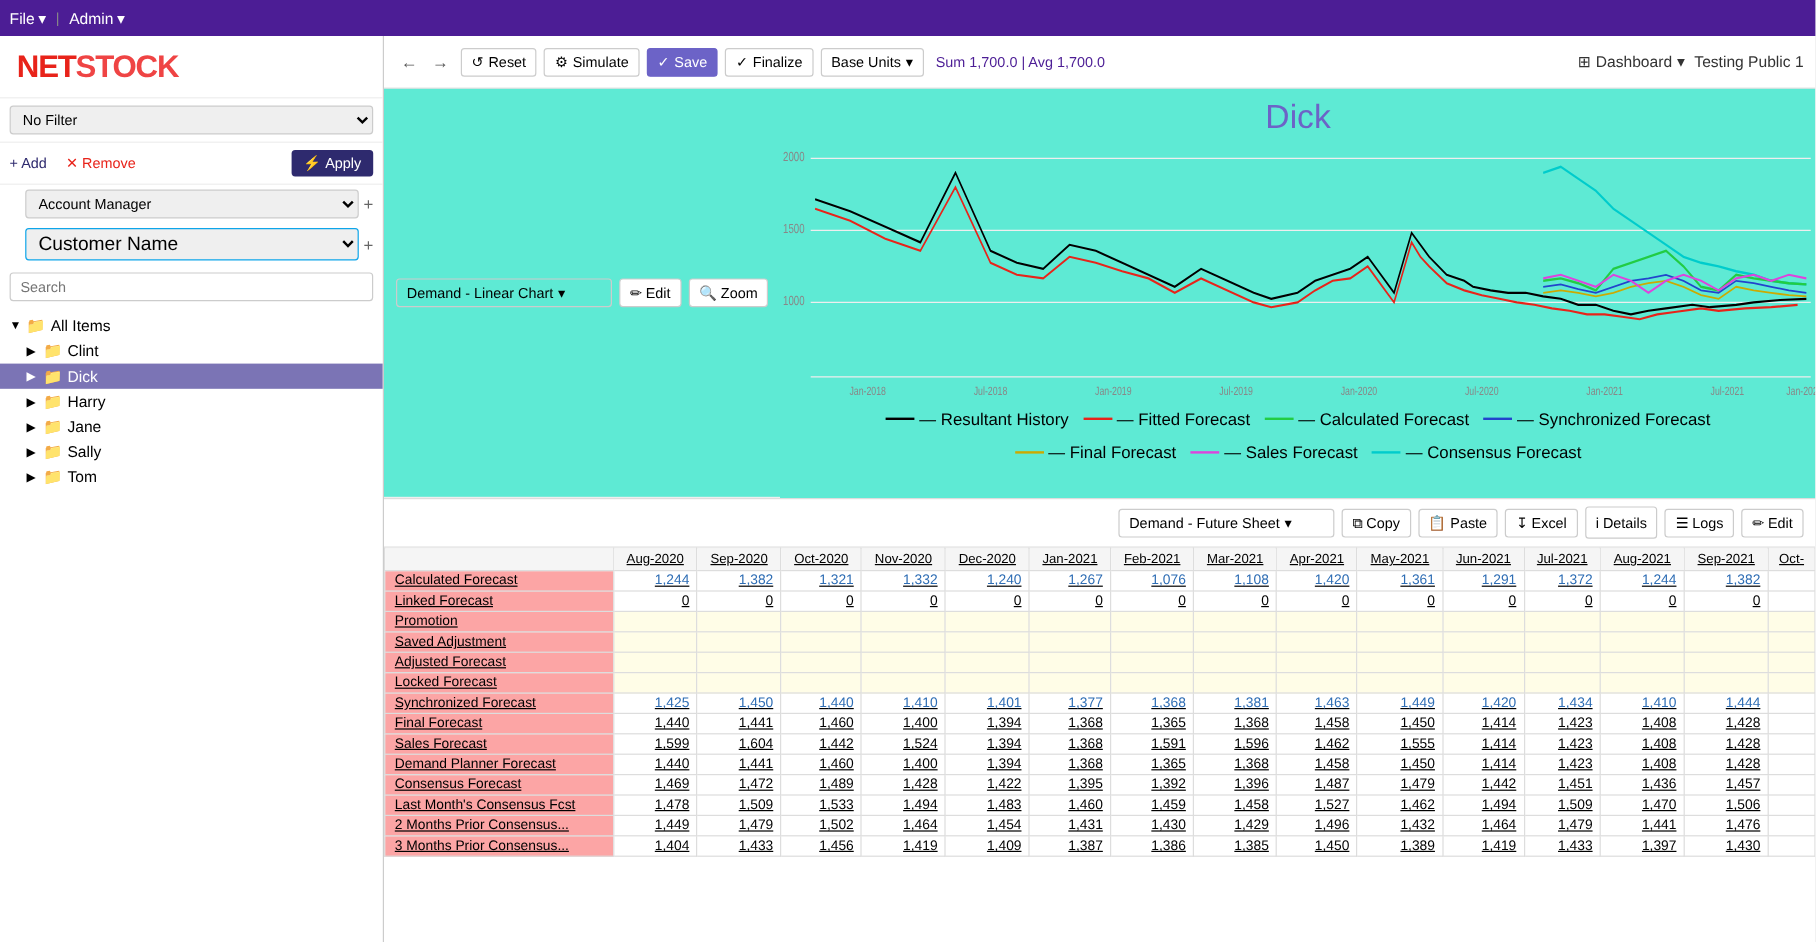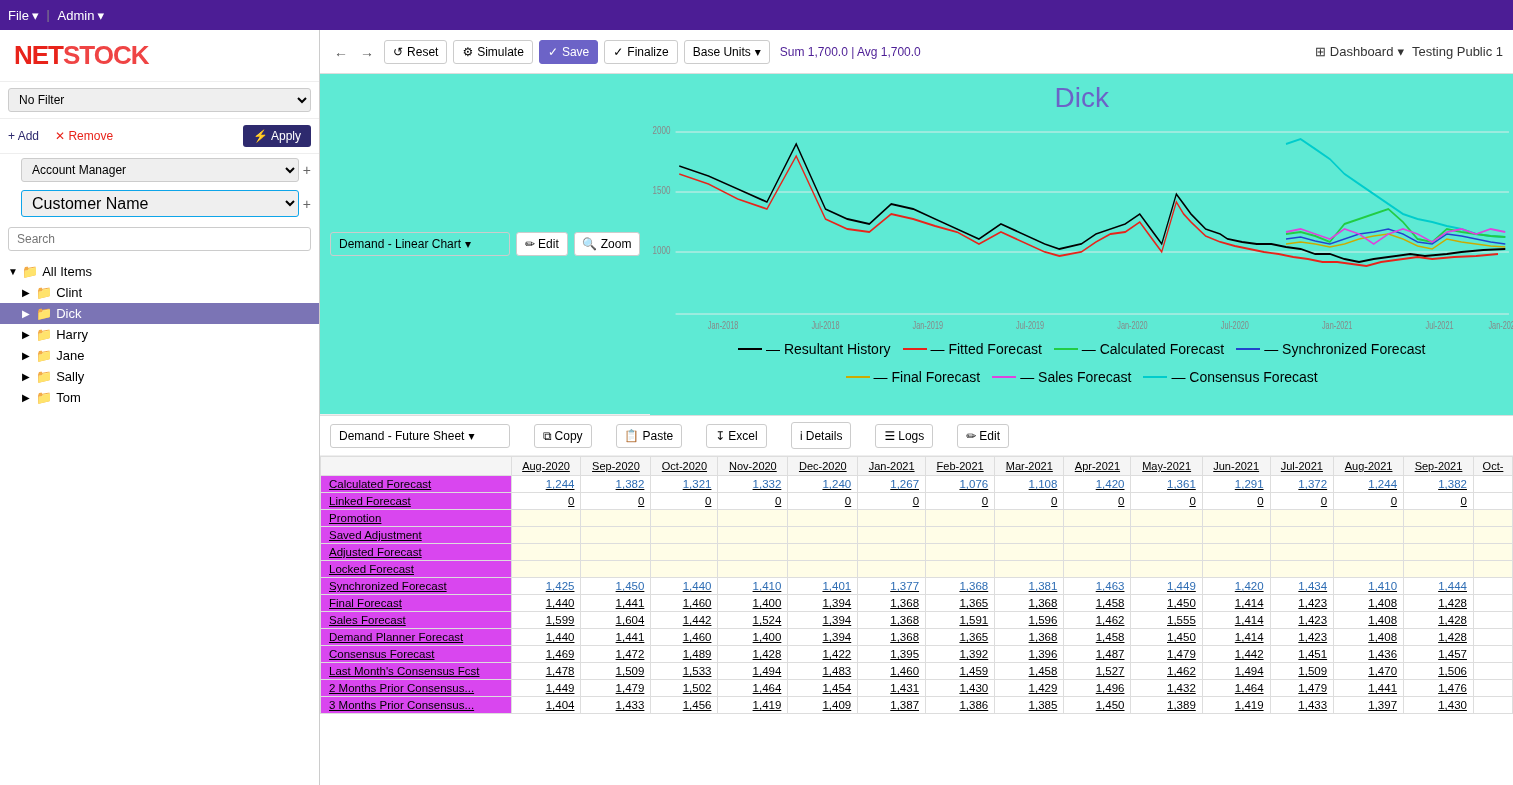--- a/index.html
+++ b/index.html
@@ -59,28 +59,28 @@
     #chart-area { background: #5eead4; flex: 1; display: flex; flex-direction: row; overflow: hidden; min-height: 0; }
     #chart-toolbar { display: flex; align-items: center; padding: 6px 10px; gap: 6px; border-bottom: 1px solid #eee; flex-shrink: 0; }
     .chart-select { padding: 4px 8px; border: 1px solid #ccc; border-radius: 3px; font-size: 12px; display: flex; align-items: center; gap: 4px; cursor: pointer; min-width: 180px; }
     .chart-action-btn { display: flex; align-items: center; gap: 3px; padding: 4px 8px; border: 1px solid #ccc; border-radius: 3px; cursor: pointer; background: white; font-size: 12px; }
 
     #chart-container { flex: 1; position: relative; overflow: hidden; }
     #chart-title { text-align: center; font-size: 28px; color: #6c63c7; padding-top: 8px; }
 
     
     #table-area { background: white; border-top: 1px solid #ddd; flex-shrink: 0; height: 370px; display: flex; flex-direction: column; overflow: hidden; }
-    #table-toolbar { display: flex; align-items: center; padding: 6px 10px; gap: 24px; border-bottom: 1px solid #eee; flex-shrink: 0; }
+    #table-toolbar { display: flex; align-items: center; padding: 6px 10px; gap: 6px; border-bottom: 1px solid #eee; flex-shrink: 0; justify-content: flex-end; }
     .table-action-btn { display: flex; align-items: center; gap: 3px; padding: 4px 8px; border: 1px solid #ccc; border-radius: 3px; cursor: pointer; background: white; font-size: 12px; }
     #data-table-wrapper { overflow: auto; flex: 1; }
     #data-table { border-collapse: collapse; font-size: 11.5px; width: 100%; text-decoration: underline; }
     #data-table th { background: #f5f5f5; border: 1px solid #ddd; padding: 3px 6px; text-align: center; white-space: nowrap; position: sticky; top: 0; z-index: 1; font-weight: normal; font-size: 11px; }
     #data-table th.row-header { text-align: left; min-width: 160px; background: #f5f5f5; }
     #data-table td { border: 1px solid #ddd; padding: 2px 6px; text-align: right; white-space: nowrap; }
-    #data-table td.row-label { text-align: left; background: #d946ef; padding-left: 8px; }
+    #data-table td.row-label { text-align: left; background: #fca5a5; padding-left: 8px; }
     #data-table td.blue-val { color: #2e6db4; }
     #data-table td.yellow-bg { background: #fffde7; }
 
     .legend { display: flex; flex-wrap: wrap; gap: 12px; padding: 4px 20px 6px; justify-content: center; flex-shrink: 0; }
     .legend-item { display: flex; align-items: center; gap: 4px; font-size: 14px; }
     .legend-line { width: 24px; height: 2px; }
   </style>
 </head>
 <body>
 

